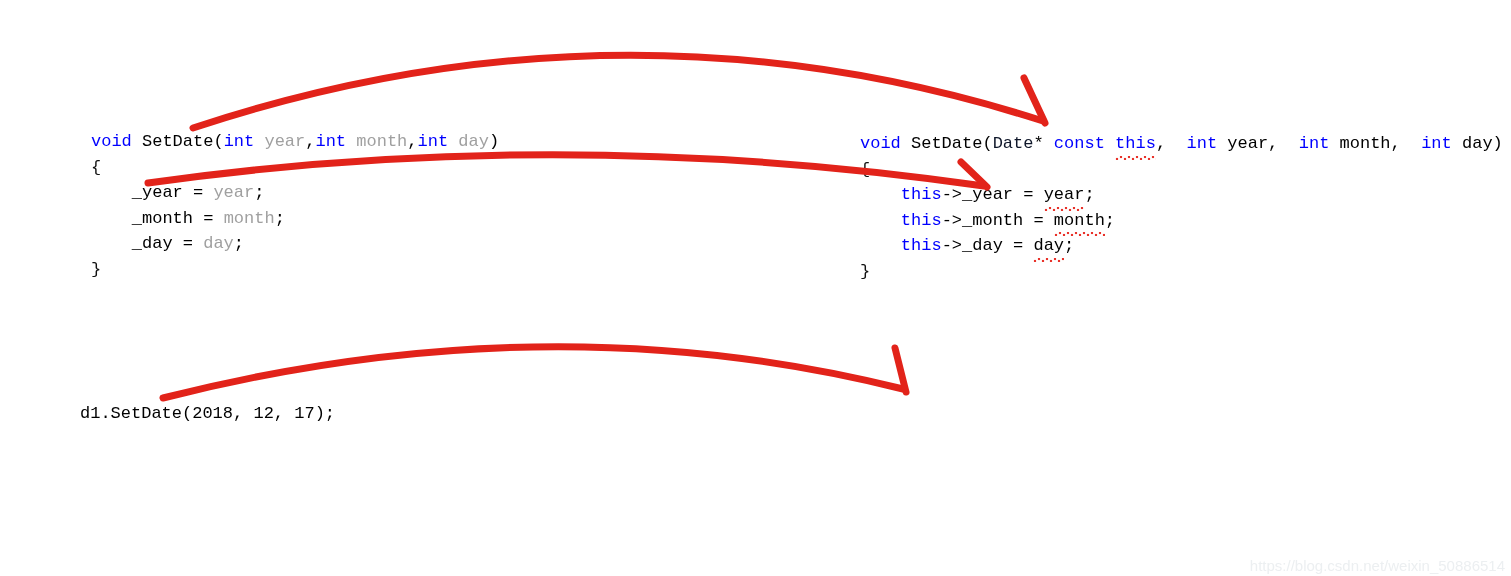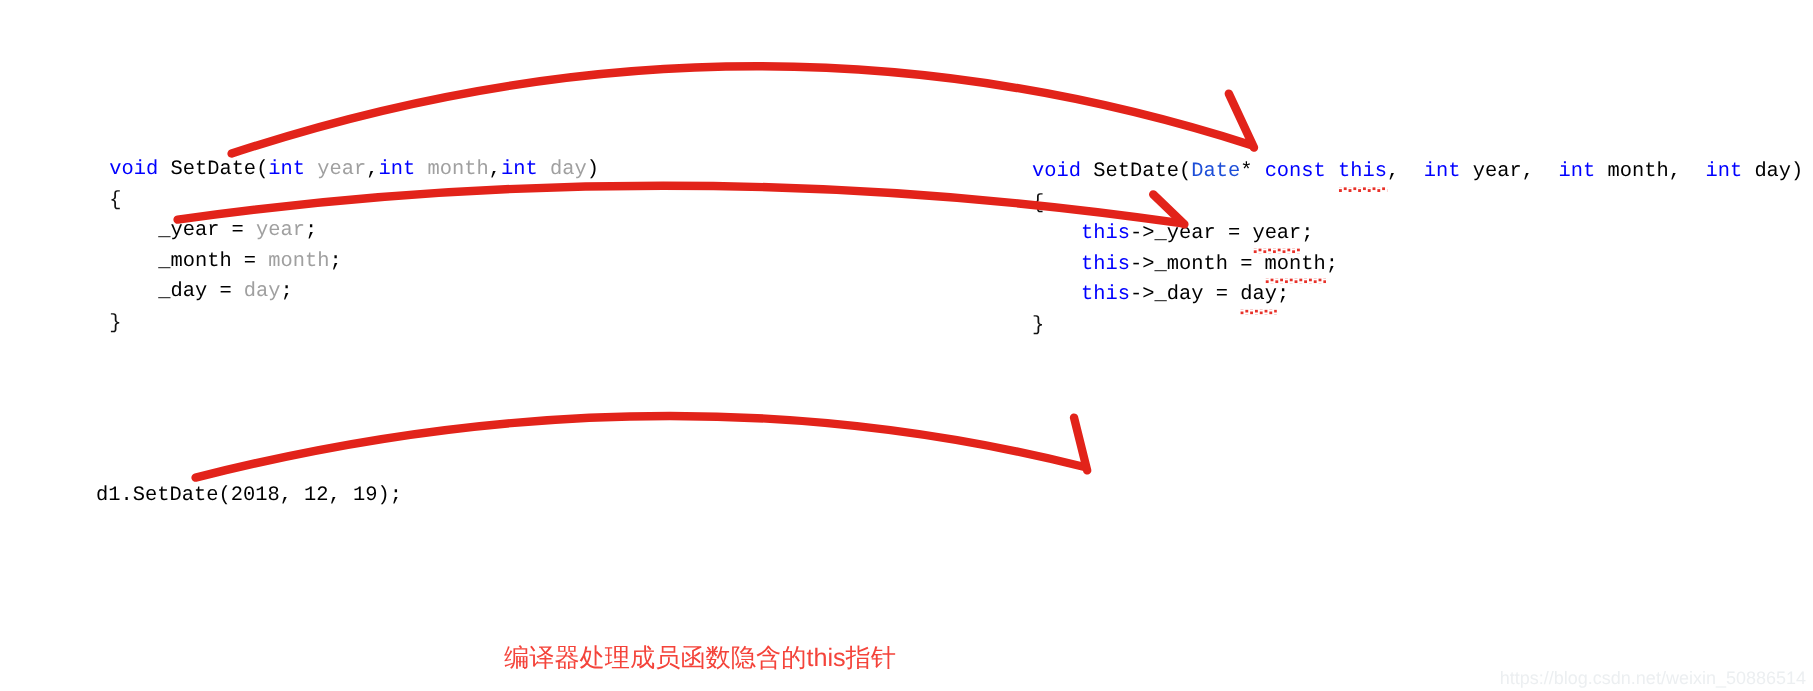--- a/index.html
+++ b/index.html
@@ -25,21 +25,21 @@
     white-space: pre;
     color: #000000;
     letter-spacing: 0px;
   }
   .code-left  { left: 68px;  top: 129px; margin-left: 23px; }
   .code-right { left: 860px; top: 131px; }
 
   .code-line { height: 25.5px; white-space: pre; }
 
   .kw      { color: #0000ff; }
-  .type    { color: #1d4ed8; }
+  .type    { color: #0f172a; }
   .ident   { color: #000000; }
   .dim     { color: #a0a0a0; }
   .punct   { color: #000000; }
   .brace   { color: #111111; }
 
   
   .squig {
     position: relative;
     display: inline-block;
   }
@@ -99,28 +99,27 @@
 </style>
 </head>
 <body>
 
 <div id="canvas">
 
   <div class="code-block code-left"><div class="code-line"><span class="kw">void</span><span class="punct"> </span><span class="ident">SetDate</span><span class="punct">(</span><span class="kw">int</span><span class="punct"> </span><span class="dim">year</span><span class="punct">,</span><span class="kw">int</span><span class="punct"> </span><span class="dim">month</span><span class="punct">,</span><span class="kw">int</span><span class="punct"> </span><span class="dim">day</span><span class="punct">)</span></div><div class="code-line"><span class="brace">{</span></div><div class="code-line"><span class="ident">    _year = </span><span class="dim">year</span><span class="punct">;</span></div><div class="code-line"><span class="ident">    _month = </span><span class="dim">month</span><span class="punct">;</span></div><div class="code-line"><span class="ident">    _day = </span><span class="dim">day</span><span class="punct">;</span></div><div class="code-line"><span class="brace">}</span></div></div>
 
   <div class="code-block code-right"><div class="code-line"><span class="kw">void</span><span class="punct"> </span><span class="ident">SetDate</span><span class="punct">(</span><span class="type">Date</span><span class="ident">*</span><span class="punct"> </span><span class="kw">const</span><span class="punct"> </span><span class="kw squig">this</span><span class="punct">,  </span><span class="kw">int</span><span class="ident"> year,  </span><span class="kw">int</span><span class="ident"> month,  </span><span class="kw">int</span><span class="ident"> day)</span></div><div class="code-line"><span class="brace">{</span></div><div class="code-line"><span class="punct">    </span><span class="kw">this</span><span class="ident">-&gt;_year = </span><span class="ident squig">year</span><span class="punct">;</span></div><div class="code-line"><span class="punct">    </span><span class="kw">this</span><span class="ident">-&gt;_month = </span><span class="ident squig">month</span><span class="punct">;</span></div><div class="code-line"><span class="punct">    </span><span class="kw">this</span><span class="ident">-&gt;_day = </span><span class="ident squig">day</span><span class="punct">;</span></div><div class="code-line"><span class="brace">}</span></div></div>
 
-  <div class="call-line call-left">d1.SetDate(2018, 12, 19);</div>
+  <div class="call-line call-left">d1.SetDate(2018, 12, 17);</div>
 
   <svg id="arrows" viewBox="0 0 1511 576" xmlns="http://www.w3.org/2000/svg">
       <path d="M 193 128 Q 622 -14 1043 121" fill="none" stroke="#e2231a" stroke-width="7" stroke-linecap="round"></path>
       <path d="M 1024 78 L 1045 123" fill="none" stroke="#e2231a" stroke-width="7" stroke-linecap="round"></path>
       <path d="M 148 183 Q 560 125 984 186" fill="none" stroke="#e2231a" stroke-width="7" stroke-linecap="round"></path>
       <path d="M 961 162 L 987 187" fill="none" stroke="#e2231a" stroke-width="7" stroke-linecap="round"></path>
       <path d="M 163 398 Q 548 300 903 389" fill="none" stroke="#e2231a" stroke-width="7" stroke-linecap="round"></path>
       <path d="M 895 348 L 906 392" fill="none" stroke="#e2231a" stroke-width="7" stroke-linecap="round"></path>
     </svg>
 
-  <div class="caption">编译器处理成员函数隐含的this指针</div>
 
   <div class="watermark">https://blog.csdn.net/weixin_50886514</div>
 
 </div>
 
 </body></html>

